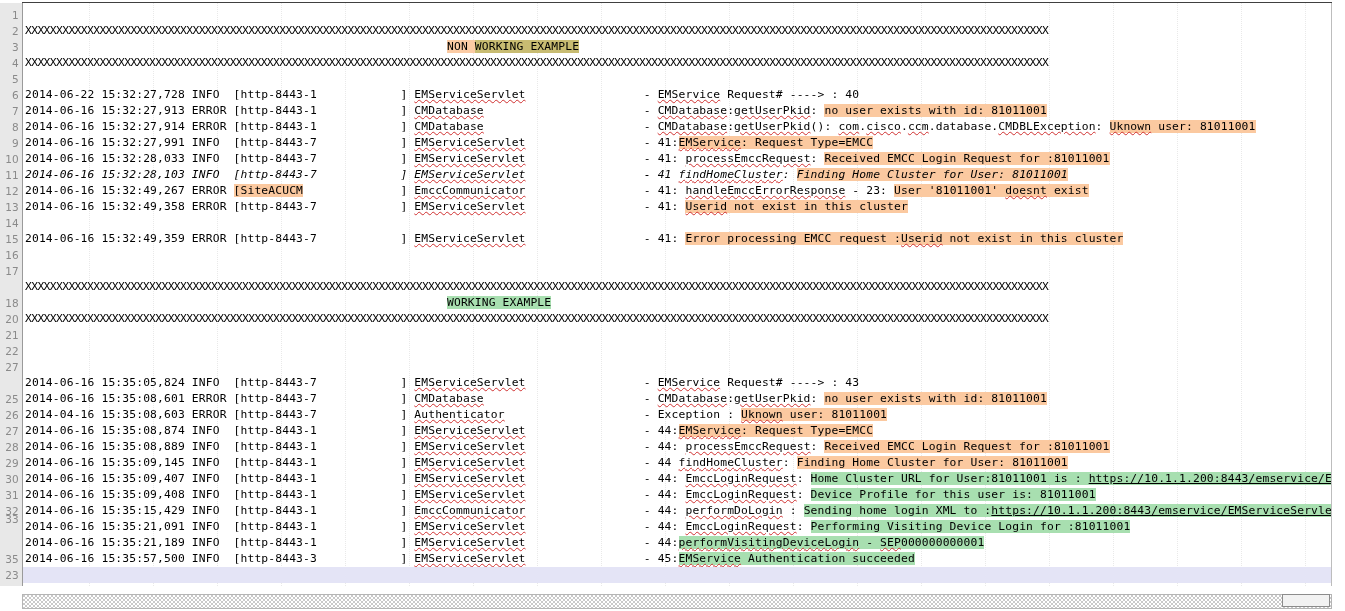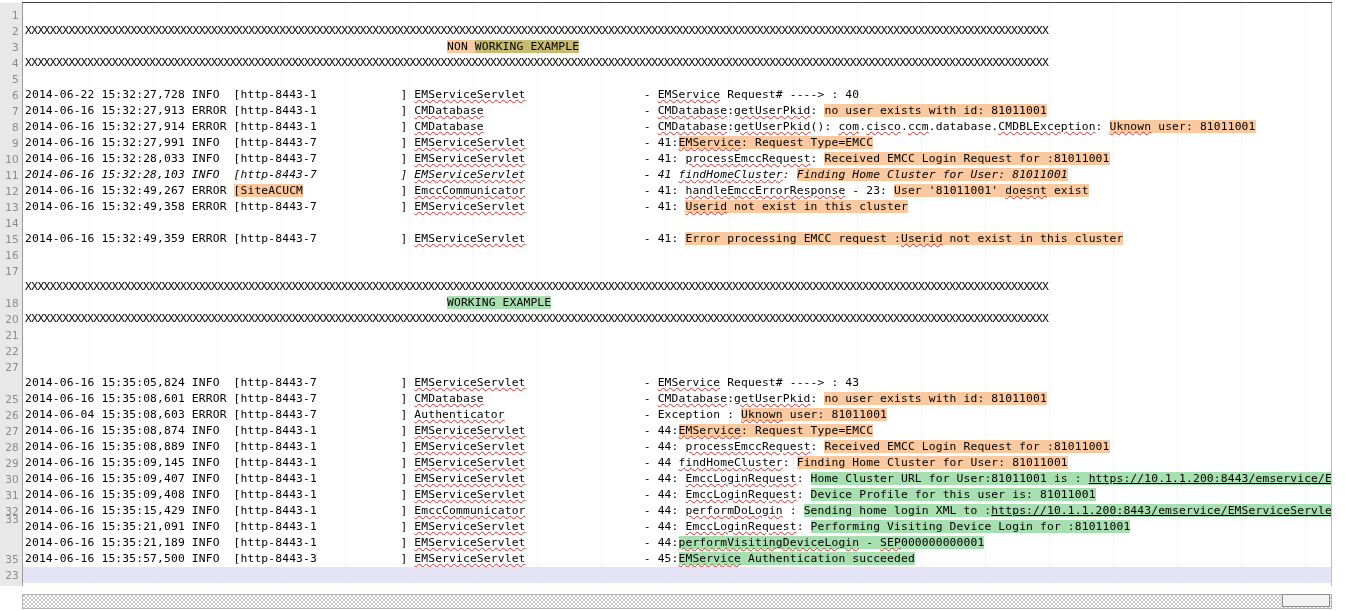--- a/index.html
+++ b/index.html
@@ -230,21 +230,21 @@
         <div class="row" style="top: 228px;">
           <div class="rowtext" style="left: 2px;"><span>2014-06-16 15:32:49,359 </span><span>ERROR </span><span>[http-8443-7</span>            <span>]</span> <span><span class="spell">EMServiceServlet</span>              </span><span>   - </span><span><span>41: </span><span class="hl-orange">Error processing EMCC request :<span class="spell">Userid</span> not exist in this cluster</span></span></div>
         </div>
         <div class="row" style="top: 372px;">
           <div class="rowtext" style="left: 2px;"><span>2014-06-16 15:35:05,824 </span><span>INFO  </span><span>[http-8443-7</span>            <span>]</span> <span><span class="spell">EMServiceServlet</span>              </span><span>   - </span><span><span><span class="spell">EMService</span> Request# ----&gt; : 43</span></span></div>
         </div>
         <div class="row" style="top: 388px;">
           <div class="rowtext" style="left: 2px;"><span>2014-06-16 15:35:08,601 </span><span>ERROR </span><span>[http-8443-7</span>            <span>]</span> <span><span class="spell">CMDatabase</span>                    </span><span>   - </span><span><span><span class="spell">CMDatabase</span>:<span class="spell">getUserPkid</span>: </span><span class="hl-orange">no user exists with id: 81011001</span></span></div>
         </div>
         <div class="row" style="top: 404px;">
-          <div class="rowtext" style="left: 2px;"><span>2014-06-04 15:35:08,603 </span><span>ERROR </span><span>[http-8443-7</span>            <span>]</span> <span><span class="spell">Authenticator</span>                 </span><span>   - </span><span><span>Exception : </span><span class="hl-orange"><span class="spell">Uknown</span> user: 81011001</span></span></div>
+          <div class="rowtext" style="left: 2px;"><span>2014-04-16 15:35:08,603 </span><span>ERROR </span><span>[http-8443-7</span>            <span>]</span> <span><span class="spell">Authenticator</span>                 </span><span>   - </span><span><span>Exception : </span><span class="hl-orange"><span class="spell">Uknown</span> user: 81011001</span></span></div>
         </div>
         <div class="row" style="top: 420px;">
           <div class="rowtext" style="left: 2px;"><span>2014-06-16 15:35:08,874 </span><span>INFO  </span><span>[http-8443-1</span>            <span>]</span> <span><span class="spell">EMServiceServlet</span>              </span><span>   - </span><span><span>44:</span><span class="hl-orange"><span class="spell">EMService</span>: Request Type=EMCC</span></span></div>
         </div>
         <div class="row" style="top: 436px;">
           <div class="rowtext" style="left: 2px;"><span>2014-06-16 15:35:08,889 </span><span>INFO  </span><span>[http-8443-1</span>            <span>]</span> <span><span class="spell">EMServiceServlet</span>              </span><span>   - </span><span><span>44: <span class="spell">processEmccRequest</span>: </span><span class="hl-orange">Received EMCC Login Request for :81011001</span></span></div>
         </div>
         <div class="row" style="top: 452px;">
           <div class="rowtext" style="left: 2px;"><span>2014-06-16 15:35:09,145 </span><span>INFO  </span><span>[http-8443-1</span>            <span>]</span> <span><span class="spell">EMServiceServlet</span>              </span><span>   - </span><span><span>44 <span class="spell">findHomeCluster</span>: </span><span class="hl-orange">Finding Home Cluster for User: 81011001</span></span></div>
         </div>

